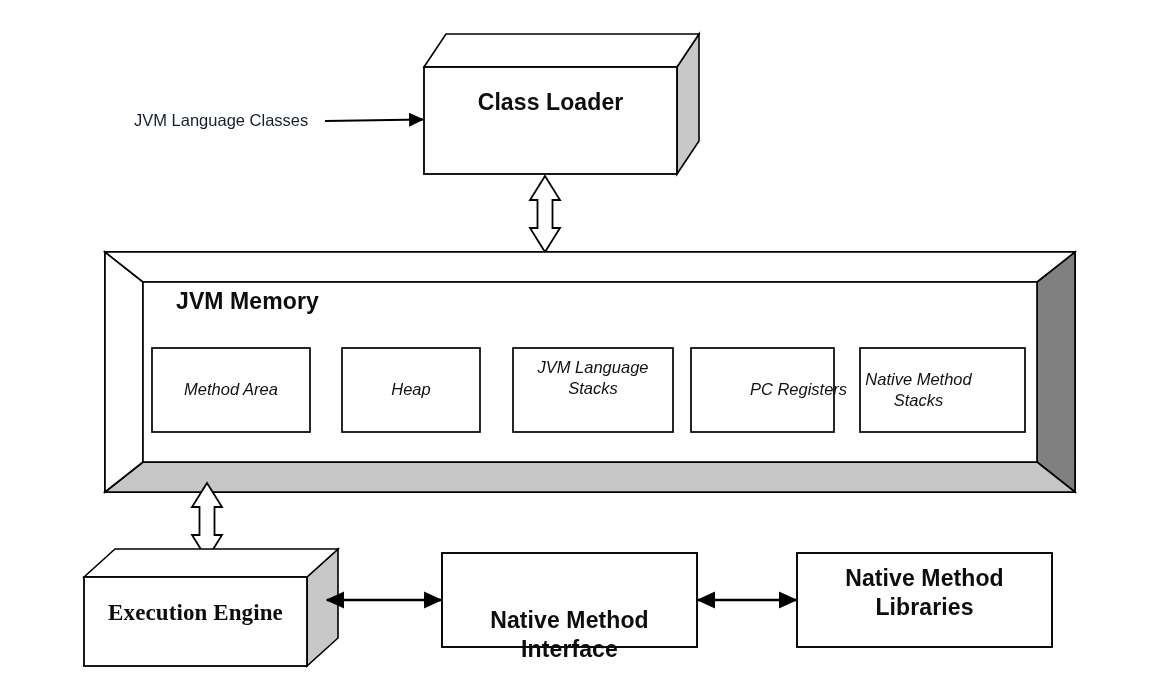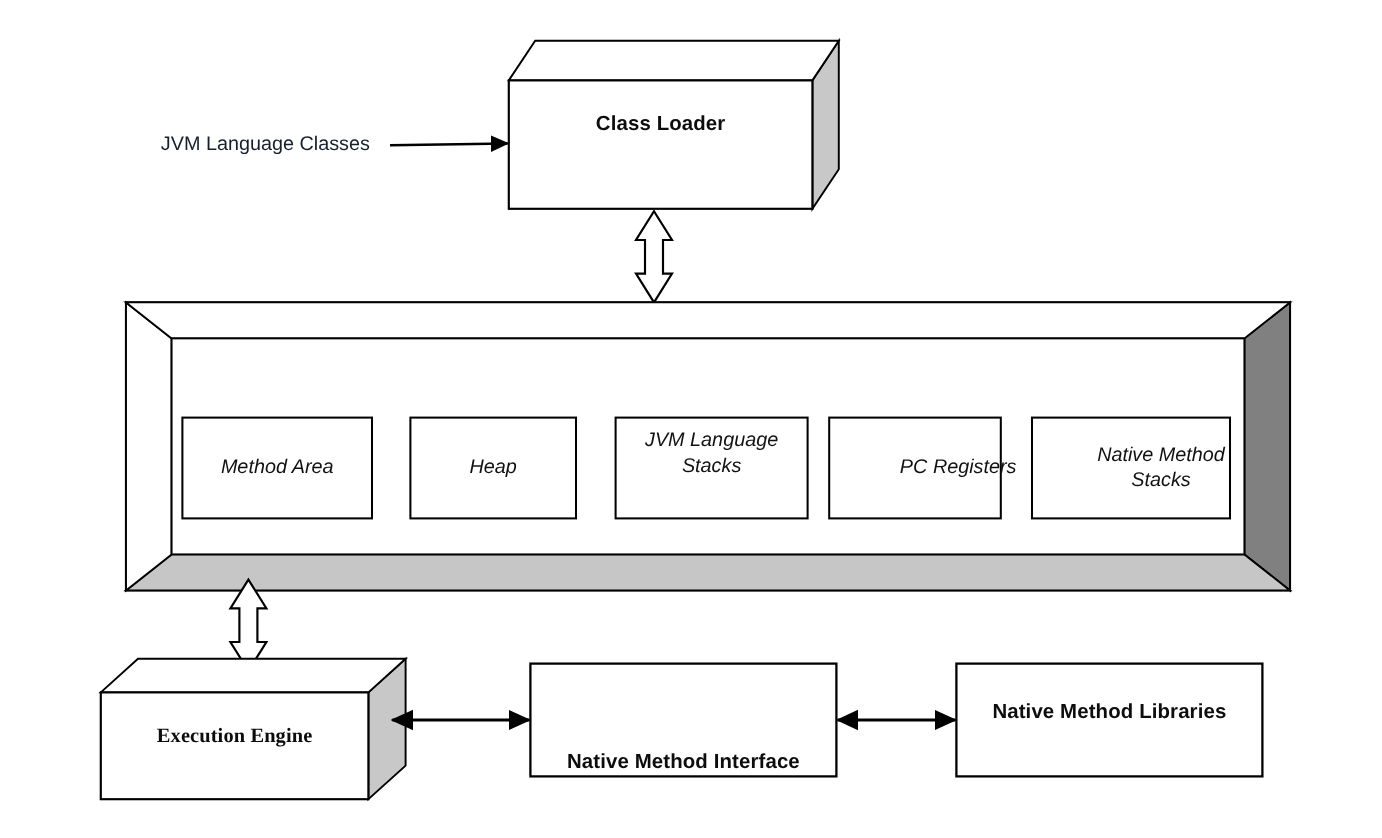--- a/index.html
+++ b/index.html
@@ -27,21 +27,21 @@
   .lbl {
     position: absolute;
     color: #0d0d0d;
     text-align: center;
     line-height: 1.28;
     white-space: pre-line;
     user-select: none;
   }
   .lbl-bold {
     font-weight: bold;
-    font-size: 17px;
+    font-size: 23px;
     letter-spacing: 0.1px;
   }
   .lbl-italic {
     font-style: italic;
     font-size: 16.5px;
     color: #111111;
   }
   .lbl-plain {
     font-size: 16.5px;
     color: #16202b;
@@ -121,31 +121,32 @@
 
     <line x1="327" y1="600" x2="441" y2="600" stroke="#000000" stroke-width="2.6" marker-start="url(#solidArrow)" marker-end="url(#solidArrow)"></line>
 
     <line x1="698" y1="600" x2="796" y2="600" stroke="#000000" stroke-width="2.6" marker-start="url(#solidArrow)" marker-end="url(#solidArrow)"></line>
   </svg>
 
   <div class="lbl lbl-plain leftbox" style="left:110px; top:106px; width:215px; height:30px;">JVM Language Classes</div>
 
   <div class="lbl lbl-bold centerbox" style="left:424px; top:88px; width:253px; height:30px;">Class Loader</div>
 
+  <div class="lbl lbl-bold leftbox" style="left:152px; top:287px; width:300px; height:30px;">JVM Memory</div>
 
   <div class="lbl lbl-italic centerbox" style="left:152px; top:348px; width:158px; height:84px;">Method Area</div>
 
   <div class="lbl lbl-italic centerbox" style="left:342px; top:348px; width:138px; height:84px;">Heap</div>
 
   <div class="lbl lbl-italic centerbox" style="left:513px; top:348px; width:160px; height:60px;">JVM Language
 Stacks</div>
 
   <div class="lbl lbl-italic centerbox" style="left:691px; top:348px; width:143px; height:84px;padding-left:36px;">PC Registers</div>
 
-  <div class="lbl lbl-italic centerbox" style="left:860px; top:348px; width:165px; height:84px;padding-left:25px;">Native Method
+  <div class="lbl lbl-italic centerbox" style="left:836px; top:348px; width:165px; height:84px;">Native Method
 Stacks</div>
 
   <div class="lbl lbl-bold centerbox" style="left:84px; top:598px; width:223px; height:30px;font-family:Liberation Serif, serif;">Execution Engine</div>
 
   <div class="lbl lbl-bold centerbox" style="left:442px; top:578px; width:255px; height:30px;margin-top:42px;">Native Method Interface</div>
 
   <div class="lbl lbl-bold centerbox" style="left:797px; top:578px; width:255px; height:30px;">Native Method Libraries</div>
 
 </div>
 

